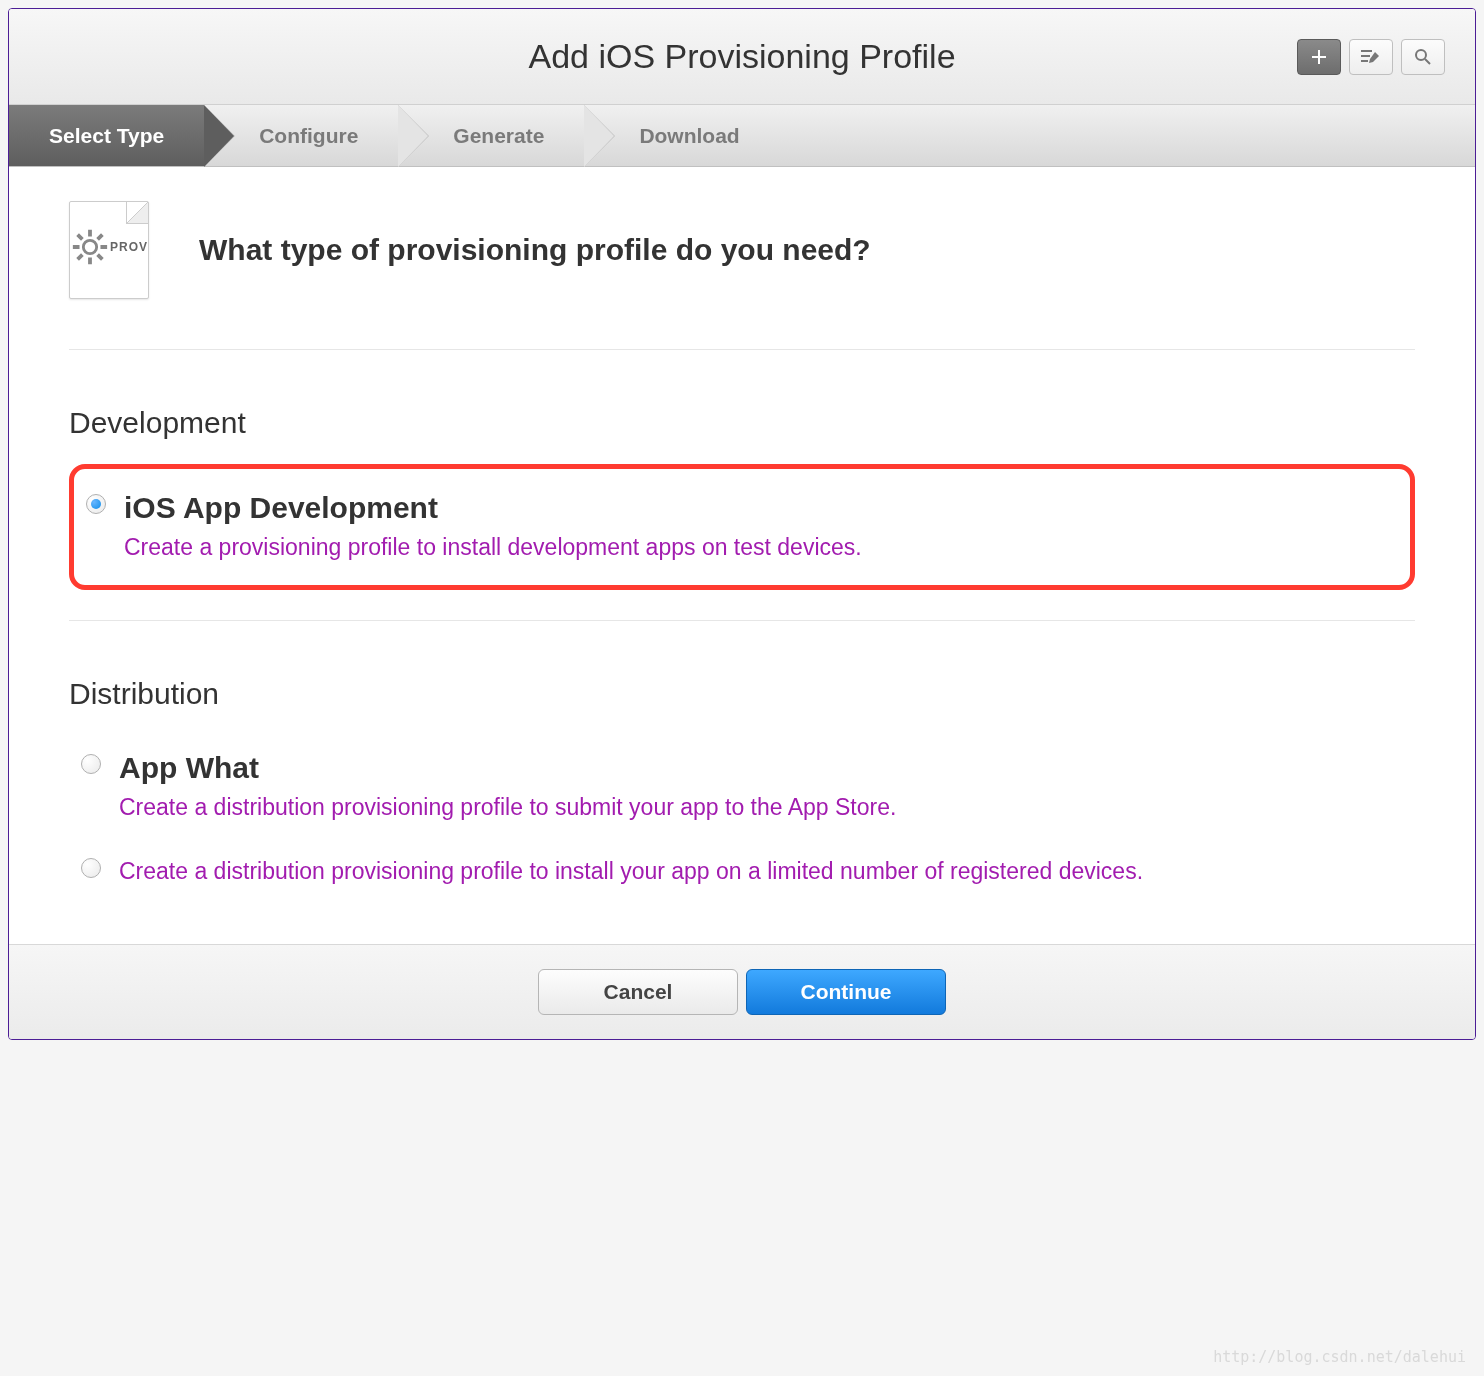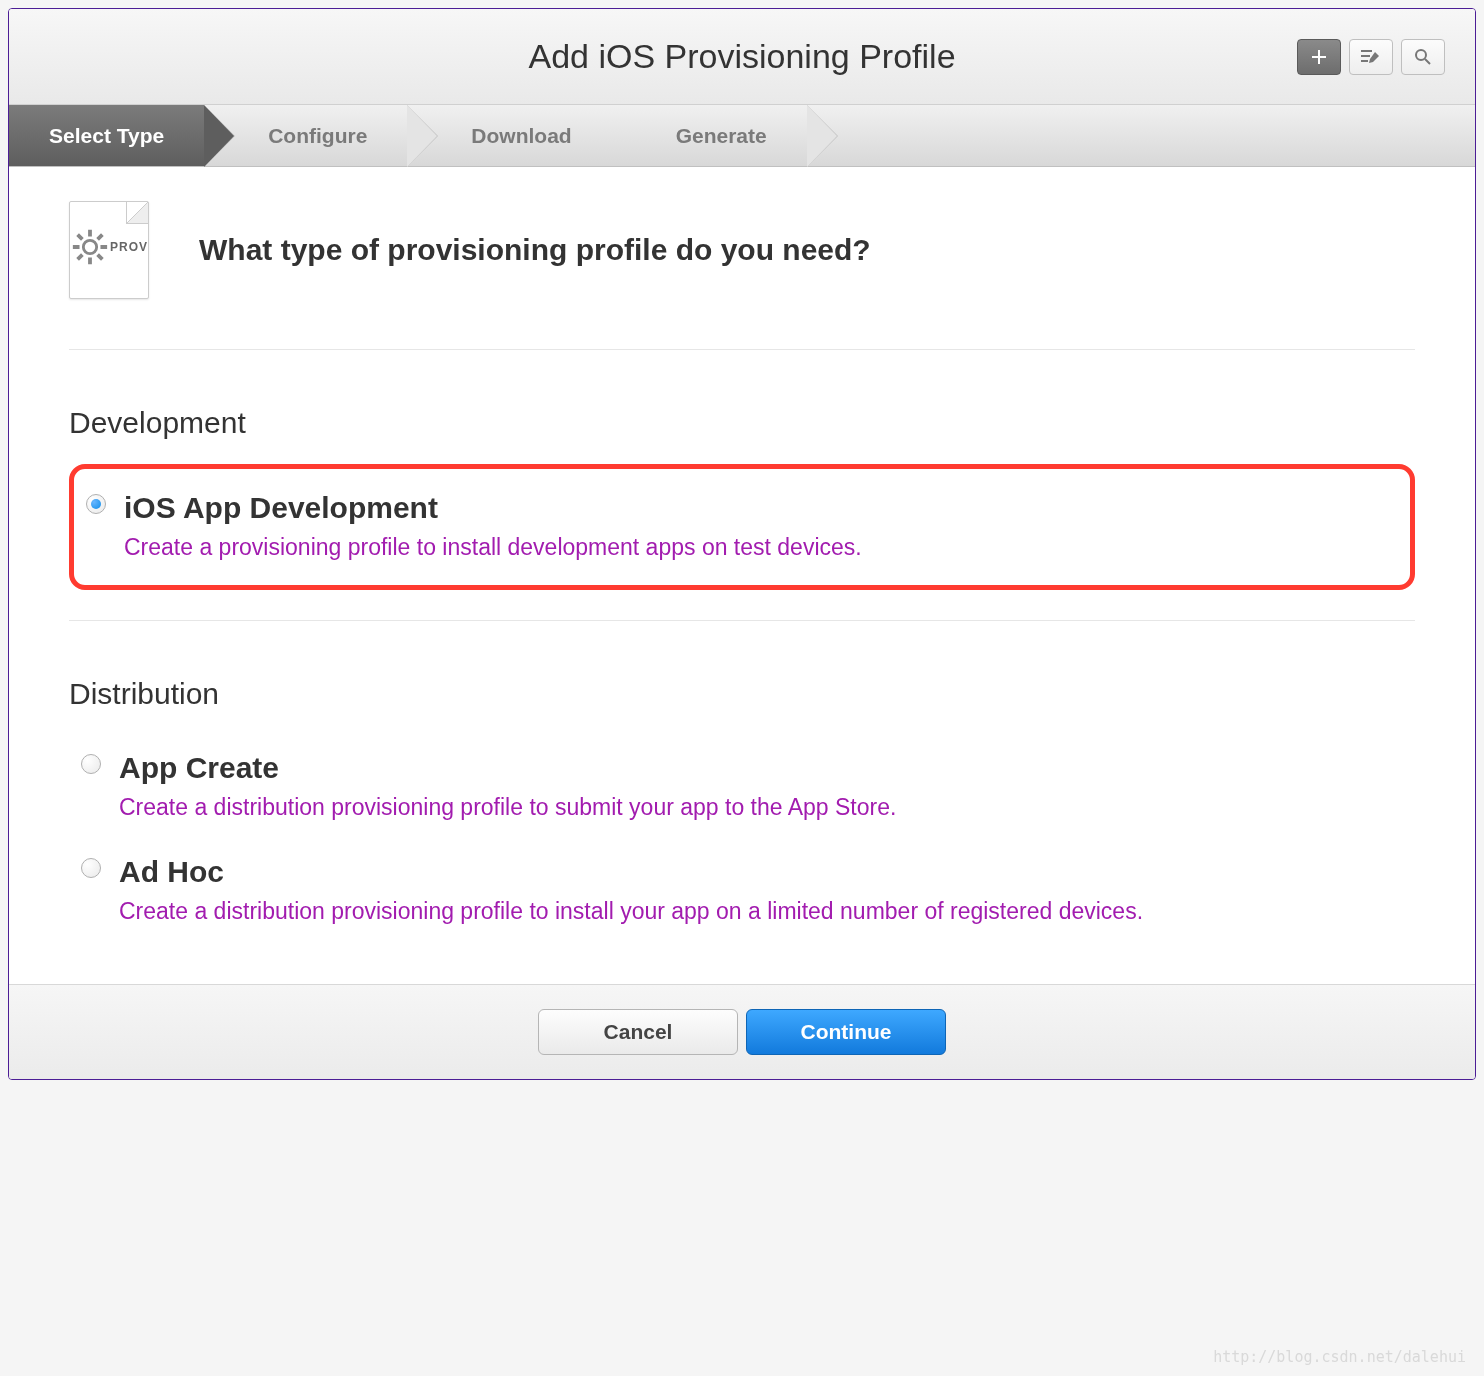--- a/index.html
+++ b/index.html
@@ -52,21 +52,20 @@
   background: linear-gradient(#8a8a8a, #6d6d6d);
   border-color: #5a5a5a;
 }
 .tool-btn svg { display: block; }
 
 .wizard {
   display: flex;
   height: 62px;
   background: linear-gradient(#f0f0f0, #d8d8d8);
   border-bottom: 1px solid #c0c0c0;
-  gap: 9px;
 }
 .step {
   position: relative;
   padding: 0 40px 0 55px;
   display: flex;
   align-items: center;
   font-size: 21px;
   font-weight: 600;
   color: #7a7a7a;
   cursor: pointer;
@@ -268,26 +267,26 @@
       <span>Select Type</span>
       <span class="arrow-border"></span>
         <span class="arrow"></span>
     </div>
     <div class="step">
       <span>Configure</span>
       <span class="arrow-border"></span>
         <span class="arrow"></span>
     </div>
     <div class="step">
-      <span>Download</span>
-    </div>
-    <div class="step">
       <span>Generate</span>
       <span class="arrow-border"></span>
         <span class="arrow"></span>
+    </div>
+    <div class="step">
+      <span>Download</span>
     </div>
   </div>
 
   <div class="content">
     <div class="content-header">
       <div class="prov-file">
         <div class="fold"></div>
         <svg width="42" height="42" viewBox="0 0 42 42">
           <circle cx="21" cy="21" r="7" fill="none" stroke="#888" stroke-width="3"></circle>
           <g stroke="#888" stroke-width="4">
@@ -309,28 +308,27 @@
         </div>
       </div>
       <hr>
     </div>
 
     <div class="section">
       <h2>Distribution</h2>
       <div class="option">
         <div class="radio"></div>
         <div class="opt-body">
-          <div class="opt-title">App Create</div>
+          <div class="opt-title">App What</div>
           <div class="opt-desc">Create a distribution provisioning profile to submit your app to the App Store.</div>
         </div>
       </div>
       <div class="option">
         <div class="radio"></div>
         <div class="opt-body">
-          <div class="opt-title">Ad Hoc</div>
           <div class="opt-desc">Create a distribution provisioning profile to install your app on a limited number of registered devices.</div>
         </div>
       </div>
     </div>
   </div>
 
   <div class="footer">
     <button class="btn cancel">Cancel</button>
     <button class="btn primary">Continue</button>
   </div>

